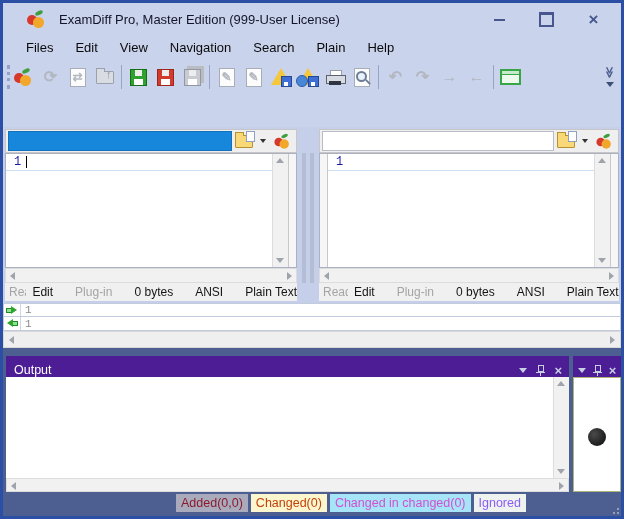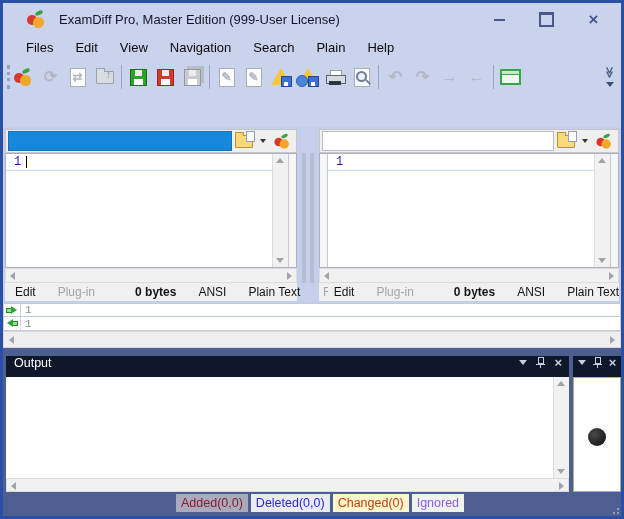--- a/index.html
+++ b/index.html
@@ -107,39 +107,39 @@
   .hs-right{left:316px;width:300px;}
   .hscroll .t-left{position:absolute;left:4px;top:3px;}
   .hscroll .t-right{position:absolute;right:4px;top:3px;}
 
   .pane-status{top:280px;height:18px;background:#F0F0F0;display:flex;align-items:center;font-size:12px;color:#141414;}
   .ps-left{left:2px;width:292px;}
   .ps-right{left:316px;width:300px;}
   .ps-item{margin-left:22px;white-space:nowrap;}
   .ps-item.dim{color:#A4A4A4;}
   .ps-item.clip{width:25px;overflow:hidden;margin-left:4px;}
-  .ps-item.push{margin-left:40px;font-weight:bold;}
+  .ps-item.push{margin-left:22px;}
 
   
   .diff-row{left:0;width:618px;height:14px;background:#FFF;border:1px solid #C2CADE;display:flex;align-items:center;}
   .dr-1{top:300px;}
   .dr-2{top:314px;border-top:none;}
   .diff-icon{width:16px;display:flex;align-items:center;justify-content:center;flex:0 0 auto;}
   .diff-text{flex:1;border-left:1px solid #CDD5E6;height:100%;display:flex;align-items:center;padding-left:4px;
     font-family:"Liberation Mono","DejaVu Sans Mono",monospace;font-size:11px;color:#8A8A8A;}
   .garr{position:relative;width:12px;height:9px;}
   .garr .garr-shaft{position:absolute;left:0;top:2px;width:6px;height:5px;background:#8FE08F;border:1px solid #1F8A1F;box-sizing:border-box;}
   .garr .garr-head{position:absolute;left:5px;top:0;width:0;height:0;border-top:4px solid transparent;border-bottom:4px solid transparent;border-left:6px solid #2FA32F;}
   .garr.left{transform:scaleX(-1);}
   .diff-hscroll{left:0;top:328px;width:618px;height:17px;background:#EFEFEF;border:1px solid #D8D8D8;}
   .diff-hscroll .t-left{position:absolute;left:5px;top:4px;}
   .diff-hscroll .t-right{position:absolute;right:5px;top:4px;}
 
   
-  .panel-header{height:21px;background:#0f172a;display:flex;align-items:flex-start;color:#FFF;font-size:12.5px;}
+  .panel-header{height:21px;background:#4c1d95;display:flex;align-items:flex-end;color:#FFF;font-size:12.5px;}
   .out-header{left:3px;top:353px;width:563px;padding-left:8px;}
   .mini-header{left:570px;top:353px;width:48px;justify-content:center;}
   .ph-icons{margin-left:auto;display:flex;align-items:center;gap:9px;margin-right:7px;}
   .mini-header .ph-icons{margin:0;gap:7px;}
   .t-down.lite{border-top-color:#C6CFE4;}
   .pin{position:relative;width:9px;height:11px;}
   .pin::before{content:"";position:absolute;left:2px;top:0;width:4px;height:5px;border:1px solid #C6CFE4;}
   .pin::after{content:"";position:absolute;left:0;top:7px;width:9px;height:1px;background:#C6CFE4;}
   .pin i{position:absolute;left:4px;top:8px;width:1px;height:3px;background:#C6CFE4;}
   .x-glyph{color:#C6CFE4;font-size:13px;font-weight:bold;line-height:1;}
@@ -440,22 +440,22 @@
       <span class="x-glyph">×</span>
     </span>
   </div>
   <div class="abs mini-body">
     <span class="pie"></span>
   </div>
 
   <div class="abs statusbar">
     <span class="badges">
       <span class="badge" style="background-color: rgb(169, 171, 188); color: rgb(139, 26, 46);">Added(0,0)</span>
-      <span class="badge" style="background-color: rgb(233, 234, 242); color: rgb(42, 42, 221);">Deleted(0,0)</span>
       <span class="badge" style="background-color: rgb(251, 246, 206); color: #c2410c;">Changed(0)</span>
+      <span class="badge" style="background-color: rgb(166, 228, 248); color: rgb(210, 79, 210);">Changed in changed(0)</span>
       <span class="badge" style="background-color: rgb(239, 243, 239); color: #8b5cf6;">Ignored</span>
     </span>
     <span class="grip-resize">
         <b></b>
         <b></b>
         <b></b>
       </span>
   </div>
 
 </div>

